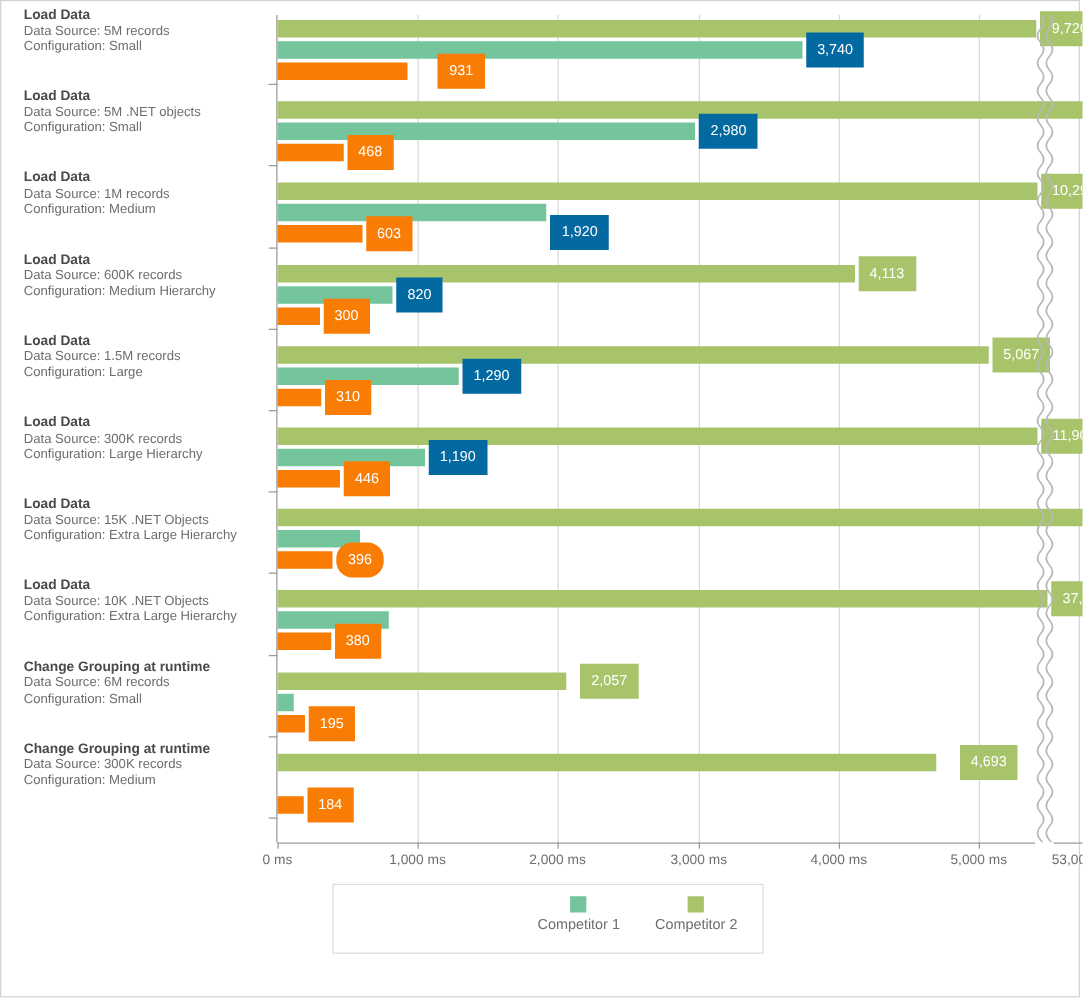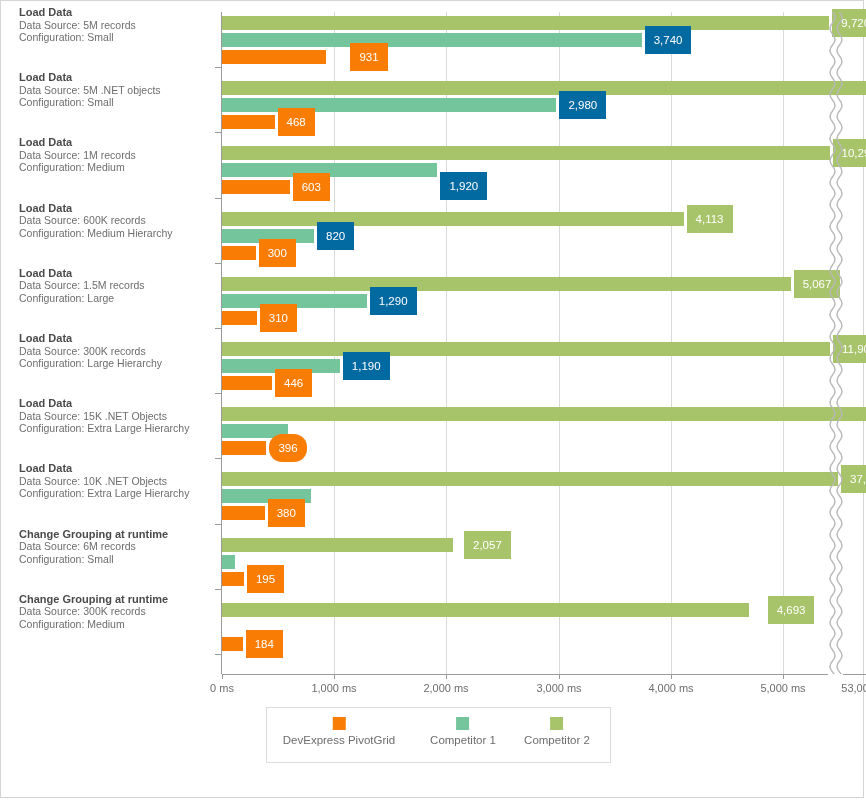--- a/index.html
+++ b/index.html
@@ -288,24 +288,20 @@
       <div class="ax-tick" style="left: 337px;"></div>
       <div class="ax-txt" style="left: 337px;">3,000 ms</div>
       <div class="ax-tick" style="left: 449px;"></div>
       <div class="ax-txt" style="left: 449px;">4,000 ms</div>
       <div class="ax-tick" style="left: 561px;"></div>
       <div class="ax-txt" style="left: 561px;">5,000 ms</div>
       <div class="ax-txt" style="left: 645px;">53,000 ms</div>
     </div>
 
   <div id="legend">
-      <div class="lg-item" style="left: 72px; transform: translateX(-50%);">
-        <div class="lg-swatch s0"></div>
-        <div class="lg-text">DevExpress PivotGrid</div>
-      </div>
       <div class="lg-item" style="left: 196px; transform: translateX(-50%);">
         <div class="lg-swatch s1"></div>
         <div class="lg-text">Competitor 1</div>
       </div>
       <div class="lg-item" style="left: 290px; transform: translateX(-50%);">
         <div class="lg-swatch s2"></div>
         <div class="lg-text">Competitor 2</div>
       </div>
     </div>
 

